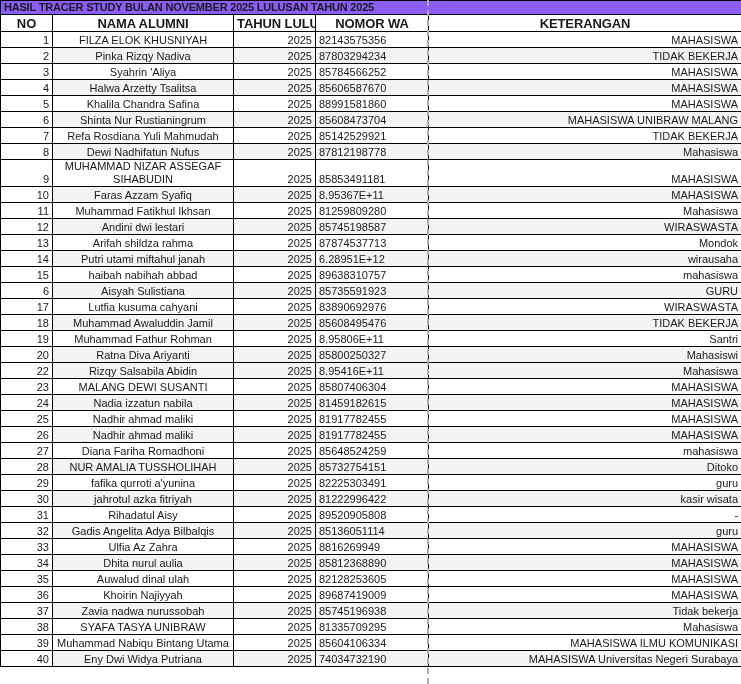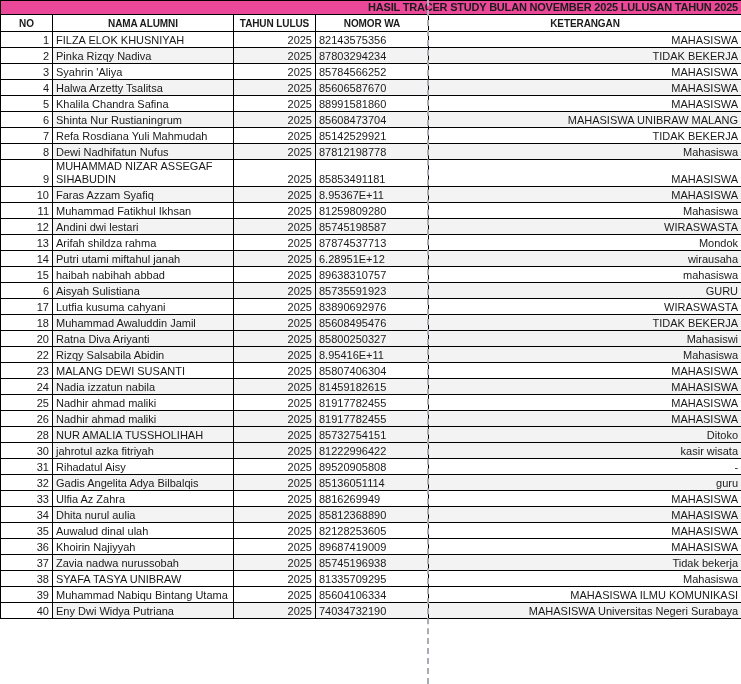--- a/index.html
+++ b/index.html
@@ -29,38 +29,38 @@
     vertical-align: bottom;
     font-size: 11px;
     line-height: 13px;
     box-sizing: border-box;
   }
   tr.title-row td {
     height: 13px;
     font-weight: bold;
     font-size: 11px;
     letter-spacing: -0.2px;
-    text-align: right;
-    background: #ec4899;
+    text-align: left;
+    background: #8b5cf6;
     vertical-align: middle;
   }
   tr.header-row th {
     height: 17px;
     font-weight: bold;
-    font-size: 10px;
+    font-size: 13px;
     text-align: center;
     vertical-align: middle;
     background: #ffffff;
     letter-spacing: -0.1px;
   }
   tbody tr { height: 16px; }
   tbody tr.tall { height: 27px; }
   tbody tr.tall td[data-field="nama"] { white-space: normal; }
   td[data-field="no"]    { text-align: right; padding-right: 2px; }
-  td[data-field="nama"]  { text-align: left; }
+  td[data-field="nama"]  { text-align: center; }
   td[data-field="tahun"] { text-align: right; }
   td[data-field="nomor"] { }
   td[data-field="keterangan"] { text-align: right; }
   
   tbody tr.band td:not([data-field="no"]) { background: #f3f3f3; }
   .pagebreak-line {
     position: absolute;
     left: 427px;
     top: 0;
     height: 684px;
@@ -213,20 +213,27 @@
     <td data-field="nomor">83890692976</td>
     <td data-field="keterangan">WIRASWASTA</td>
   </tr>
         <tr class="band">
     <td data-field="no">18</td>
     <td data-field="nama">Muhammad Awaluddin Jamil</td>
     <td data-field="tahun">2025</td>
     <td data-field="nomor">85608495476</td>
     <td data-field="keterangan">TIDAK BEKERJA</td>
   </tr>
+        <tr>
+    <td data-field="no">19</td>
+    <td data-field="nama">Muhammad Fathur Rohman</td>
+    <td data-field="tahun">2025</td>
+    <td data-field="nomor">8.95806E+11</td>
+    <td data-field="keterangan">Santri</td>
+  </tr>
         <tr class="band">
     <td data-field="no">20</td>
     <td data-field="nama">Ratna Diva Ariyanti</td>
     <td data-field="tahun">2025</td>
     <td data-field="nomor">85800250327</td>
     <td data-field="keterangan">Mahasiswi</td>
   </tr>
         <tr class="band">
     <td data-field="no">22</td>
     <td data-field="nama">Rizqy Salsabila Abidin</td>
@@ -255,26 +262,40 @@
     <td data-field="nomor">81917782455</td>
     <td data-field="keterangan">MAHASISWA</td>
   </tr>
         <tr class="band">
     <td data-field="no">26</td>
     <td data-field="nama">Nadhir ahmad maliki</td>
     <td data-field="tahun">2025</td>
     <td data-field="nomor">81917782455</td>
     <td data-field="keterangan">MAHASISWA</td>
   </tr>
+        <tr>
+    <td data-field="no">27</td>
+    <td data-field="nama">Diana Fariha Romadhoni</td>
+    <td data-field="tahun">2025</td>
+    <td data-field="nomor">85648524259</td>
+    <td data-field="keterangan">mahasiswa</td>
+  </tr>
         <tr class="band">
     <td data-field="no">28</td>
     <td data-field="nama">NUR AMALIA TUSSHOLIHAH</td>
     <td data-field="tahun">2025</td>
     <td data-field="nomor">85732754151</td>
     <td data-field="keterangan">Ditoko</td>
+  </tr>
+        <tr>
+    <td data-field="no">29</td>
+    <td data-field="nama">fafika qurroti a'yunina</td>
+    <td data-field="tahun">2025</td>
+    <td data-field="nomor">82225303491</td>
+    <td data-field="keterangan">guru</td>
   </tr>
         <tr class="band">
     <td data-field="no">30</td>
     <td data-field="nama">jahrotul azka fitriyah</td>
     <td data-field="tahun">2025</td>
     <td data-field="nomor">81222996422</td>
     <td data-field="keterangan">kasir wisata</td>
   </tr>
         <tr>
     <td data-field="no">31</td>

